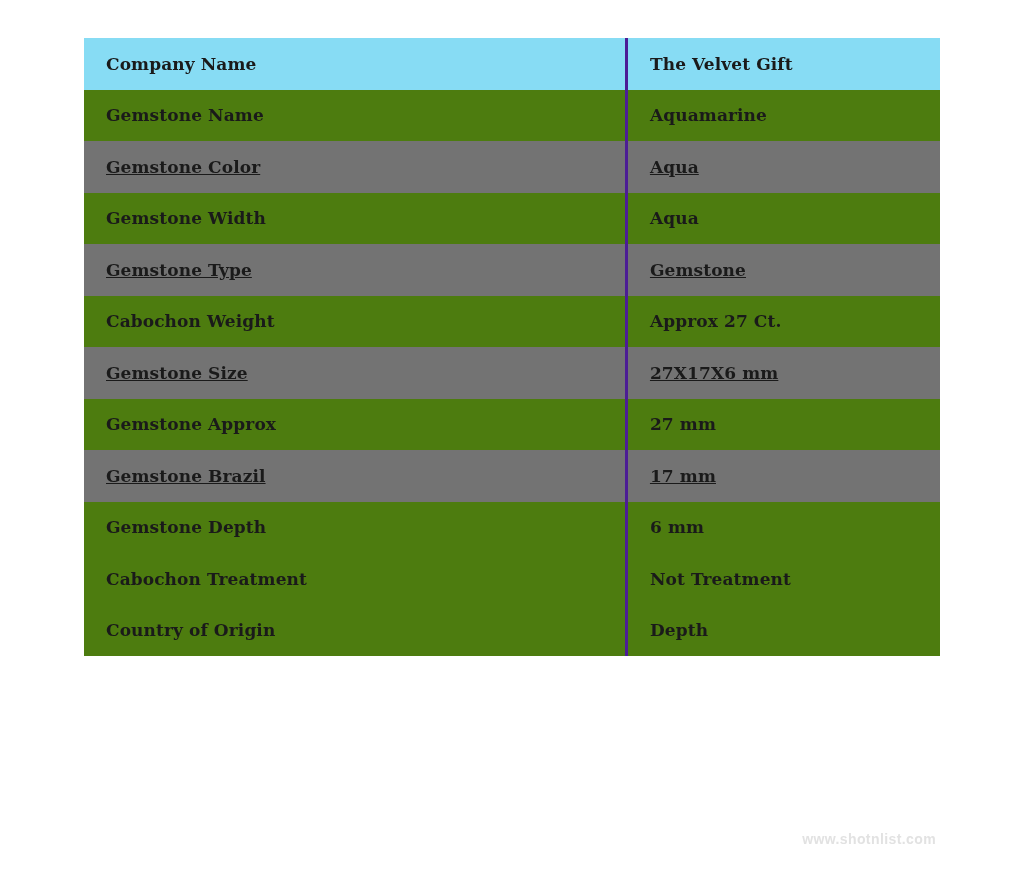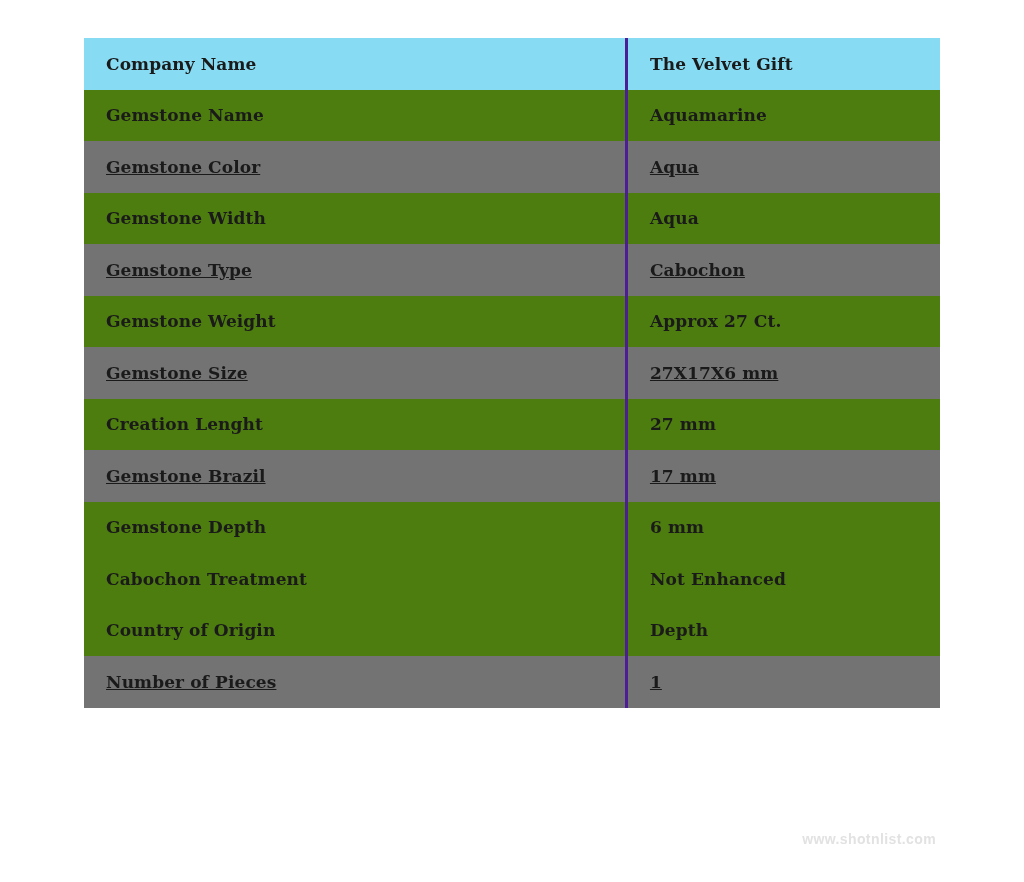--- a/index.html
+++ b/index.html
@@ -93,52 +93,48 @@
         <tr class="plain">
           <td class="col-label">Gemstone Color</td>
           <td class="col-value">Aqua</td>
         </tr>
         <tr class="shaded">
           <td class="col-label">Gemstone Width</td>
           <td class="col-value">Aqua</td>
         </tr>
         <tr class="plain">
           <td class="col-label">Gemstone Type</td>
-          <td class="col-value">Cabochon</td>
+          <td class="col-value">Gemstone</td>
         </tr>
         <tr class="shaded">
-          <td class="col-label">Gemstone Weight</td>
+          <td class="col-label">Cabochon Weight</td>
           <td class="col-value">Approx 27 Ct.</td>
         </tr>
         <tr class="plain">
           <td class="col-label">Gemstone Size</td>
           <td class="col-value">27X17X6 mm</td>
         </tr>
         <tr class="shaded">
-          <td class="col-label">Creation Lenght</td>
+          <td class="col-label">Gemstone Approx</td>
           <td class="col-value">27 mm</td>
         </tr>
         <tr class="plain">
           <td class="col-label">Gemstone Brazil</td>
           <td class="col-value">17 mm</td>
         </tr>
         <tr class="shaded">
           <td class="col-label">Gemstone Depth</td>
           <td class="col-value">6 mm</td>
         </tr>
         <tr class="shaded">
           <td class="col-label">Cabochon Treatment</td>
-          <td class="col-value">Not Enhanced</td>
+          <td class="col-value">Not Treatment</td>
         </tr>
         <tr class="shaded">
           <td class="col-label">Country of Origin</td>
           <td class="col-value">Depth</td>
-        </tr>
-        <tr class="plain">
-          <td class="col-label">Number of Pieces</td>
-          <td class="col-value">1</td>
         </tr>
       </tbody>
   </table>
 
   <div class="watermark">www.shotnlist.com</div>
 
 </div>
 
 </body></html>

